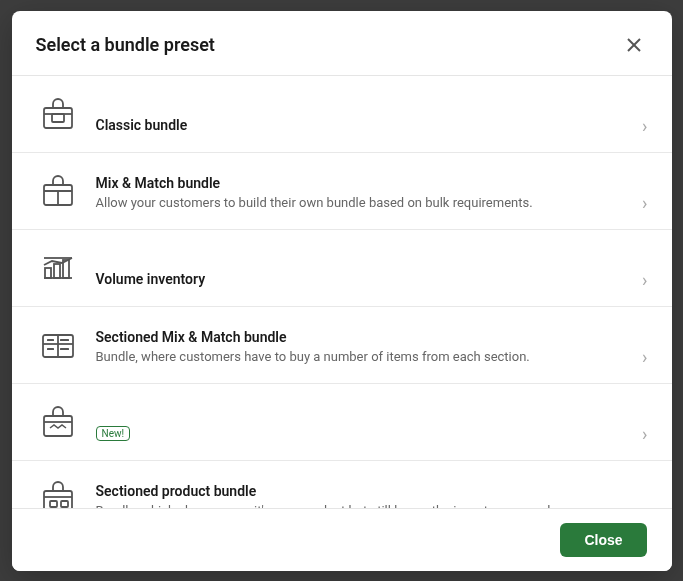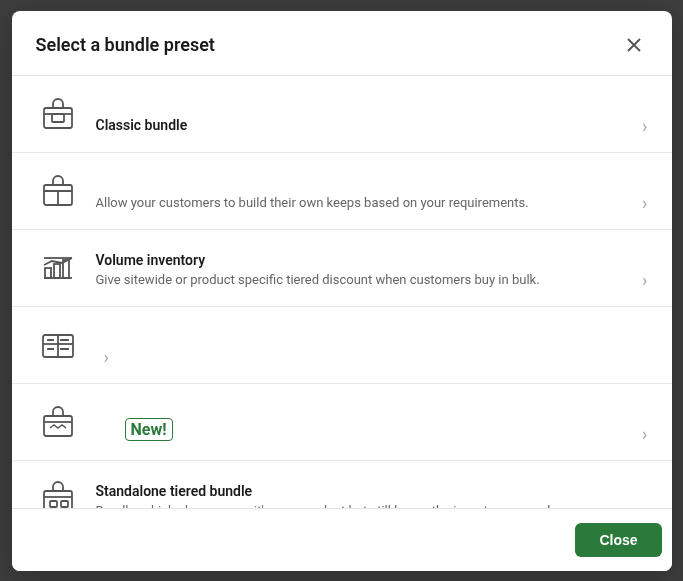--- a/index.html
+++ b/index.html
@@ -94,36 +94,35 @@
       display: flex;
       align-items: center;
       gap: 8px;
     }
     .bundle-desc {
       font-size: 13px;
       color: #666;
       line-height: 1.4;
     }
     .new-badge {
-      font-size: 16px;
-      font-weight: 700;
+      font-size: 10px;
+      font-weight: 400;
       color: #2a7a3b;
       border: 1.5px solid #2a7a3b;
       border-radius: 4px;
       padding: 1px 5px;
-      margin-left: 29px;
     }
     .chevron-right {
       color: #aaa;
       font-size: 18px;
       flex-shrink: 0;
       margin-left: 8px;
     }
     .modal-footer {
-      padding: 14px 10px;
+      padding: 14px 25px;
       display: flex;
       justify-content: flex-end;
       border-top: 1px solid #e5e5e5;
       background: #fff;
     }
     .close-btn {
       background: #2a7a3b;
       color: #fff;
       border: none;
       border-radius: 6px;
@@ -170,55 +169,59 @@
         <div class="bundle-icon">
           <svg viewBox="0 0 36 36" fill="none" stroke="#555" stroke-width="1.8">
             <rect x="4" y="12" width="28" height="20" rx="2"></rect>
             <path d="M4 18h28"></path>
             <path d="M13 12V8a5 5 0 0 1 10 0v4"></path>
             <line x1="4" y1="18" x2="32" y2="18"></line>
             <line x1="18" y1="18" x2="18" y2="32"></line>
           </svg>
         </div>
         <div class="bundle-text">
-          <div class="bundle-desc">Allow your customers to build their own keeps based on your requirements.</div>
+          <div class="bundle-name">Mix &amp; Match bundle</div>
+          <div class="bundle-desc">Allow your customers to build their own bundle based on bulk requirements.</div>
         </div>
         <span class="chevron-right">›</span>
       </div>
 
       <div class="bundle-item">
         <div class="bundle-icon">
           <svg viewBox="0 0 36 36" fill="none" stroke="#555" stroke-width="1.8">
             <line x1="4" y1="28" x2="32" y2="28"></line>
             <rect x="5" y="18" width="6" height="10"></rect>
             <rect x="14" y="14" width="6" height="14"></rect>
             <rect x="23" y="10" width="6" height="18"></rect>
             <line x1="4" y1="8" x2="32" y2="8"></line>
             <polyline points="4,15 12,11 22,13 32,8"></polyline>
           </svg>
         </div>
         <div class="bundle-text">
           <div class="bundle-name">Volume inventory</div>
-          <div class="bundle-desc">Give sitewide or product specific tiered discount when customers buy in bulk.</div>
         </div>
         <span class="chevron-right">›</span>
       </div>
 
       <div class="bundle-item">
         <div class="bundle-icon">
           <svg viewBox="0 0 36 36" fill="none" stroke="#555" stroke-width="1.8">
             <rect x="3" y="8" width="30" height="22" rx="2"></rect>
             <line x1="3" y1="17" x2="33" y2="17"></line>
             <line x1="18" y1="8" x2="18" y2="30"></line>
             <rect x="7" y="12" width="7" height="2" rx="0.5" fill="#555" stroke="none"></rect>
             <rect x="20" y="12" width="9" height="2" rx="0.5" fill="#555" stroke="none"></rect>
             <rect x="7" y="21" width="7" height="2" rx="0.5" fill="#555" stroke="none"></rect>
             <rect x="20" y="21" width="9" height="2" rx="0.5" fill="#555" stroke="none"></rect>
           </svg>
         </div>
+        <div class="bundle-text">
+          <div class="bundle-name">Sectioned Mix &amp; Match bundle</div>
+          <div class="bundle-desc">Bundle, where customers have to buy a number of items from each section.</div>
+        </div>
         <span class="chevron-right">›</span>
       </div>
 
       <div class="bundle-item">
         <div class="bundle-icon">
           <svg viewBox="0 0 36 36" fill="none" stroke="#555" stroke-width="1.8">
             <rect x="4" y="12" width="28" height="20" rx="2"></rect>
             <path d="M4 18h28"></path>
             <path d="M13 12V8a5 5 0 0 1 10 0v4"></path>
             <path d="M10 24 L14 21 L18 24 L22 21 L26 24" stroke="#555" stroke-width="1.5"></path>
@@ -236,21 +239,21 @@
         <div class="bundle-icon">
           <svg viewBox="0 0 36 36" fill="none" stroke="#555" stroke-width="1.8">
             <rect x="4" y="10" width="28" height="20" rx="2"></rect>
             <path d="M4 16h28"></path>
             <path d="M13 10V6a5 5 0 0 1 10 0v4"></path>
             <rect x="10" y="20" width="7" height="6" rx="1"></rect>
             <rect x="21" y="20" width="7" height="6" rx="1"></rect>
           </svg>
         </div>
         <div class="bundle-text">
-          <div class="bundle-name">Standalone tiered bundle</div>
+          <div class="bundle-name">Sectioned product bundle</div>
           <div class="bundle-desc">Bundle, which shows up as it's own product but still keeps the inventory synced.</div>
         </div>
         <span class="chevron-right">›</span>
       </div>
     </div>
 
     <div class="modal-footer">
       <button class="close-btn">Close</button>
     </div>
   </div>

